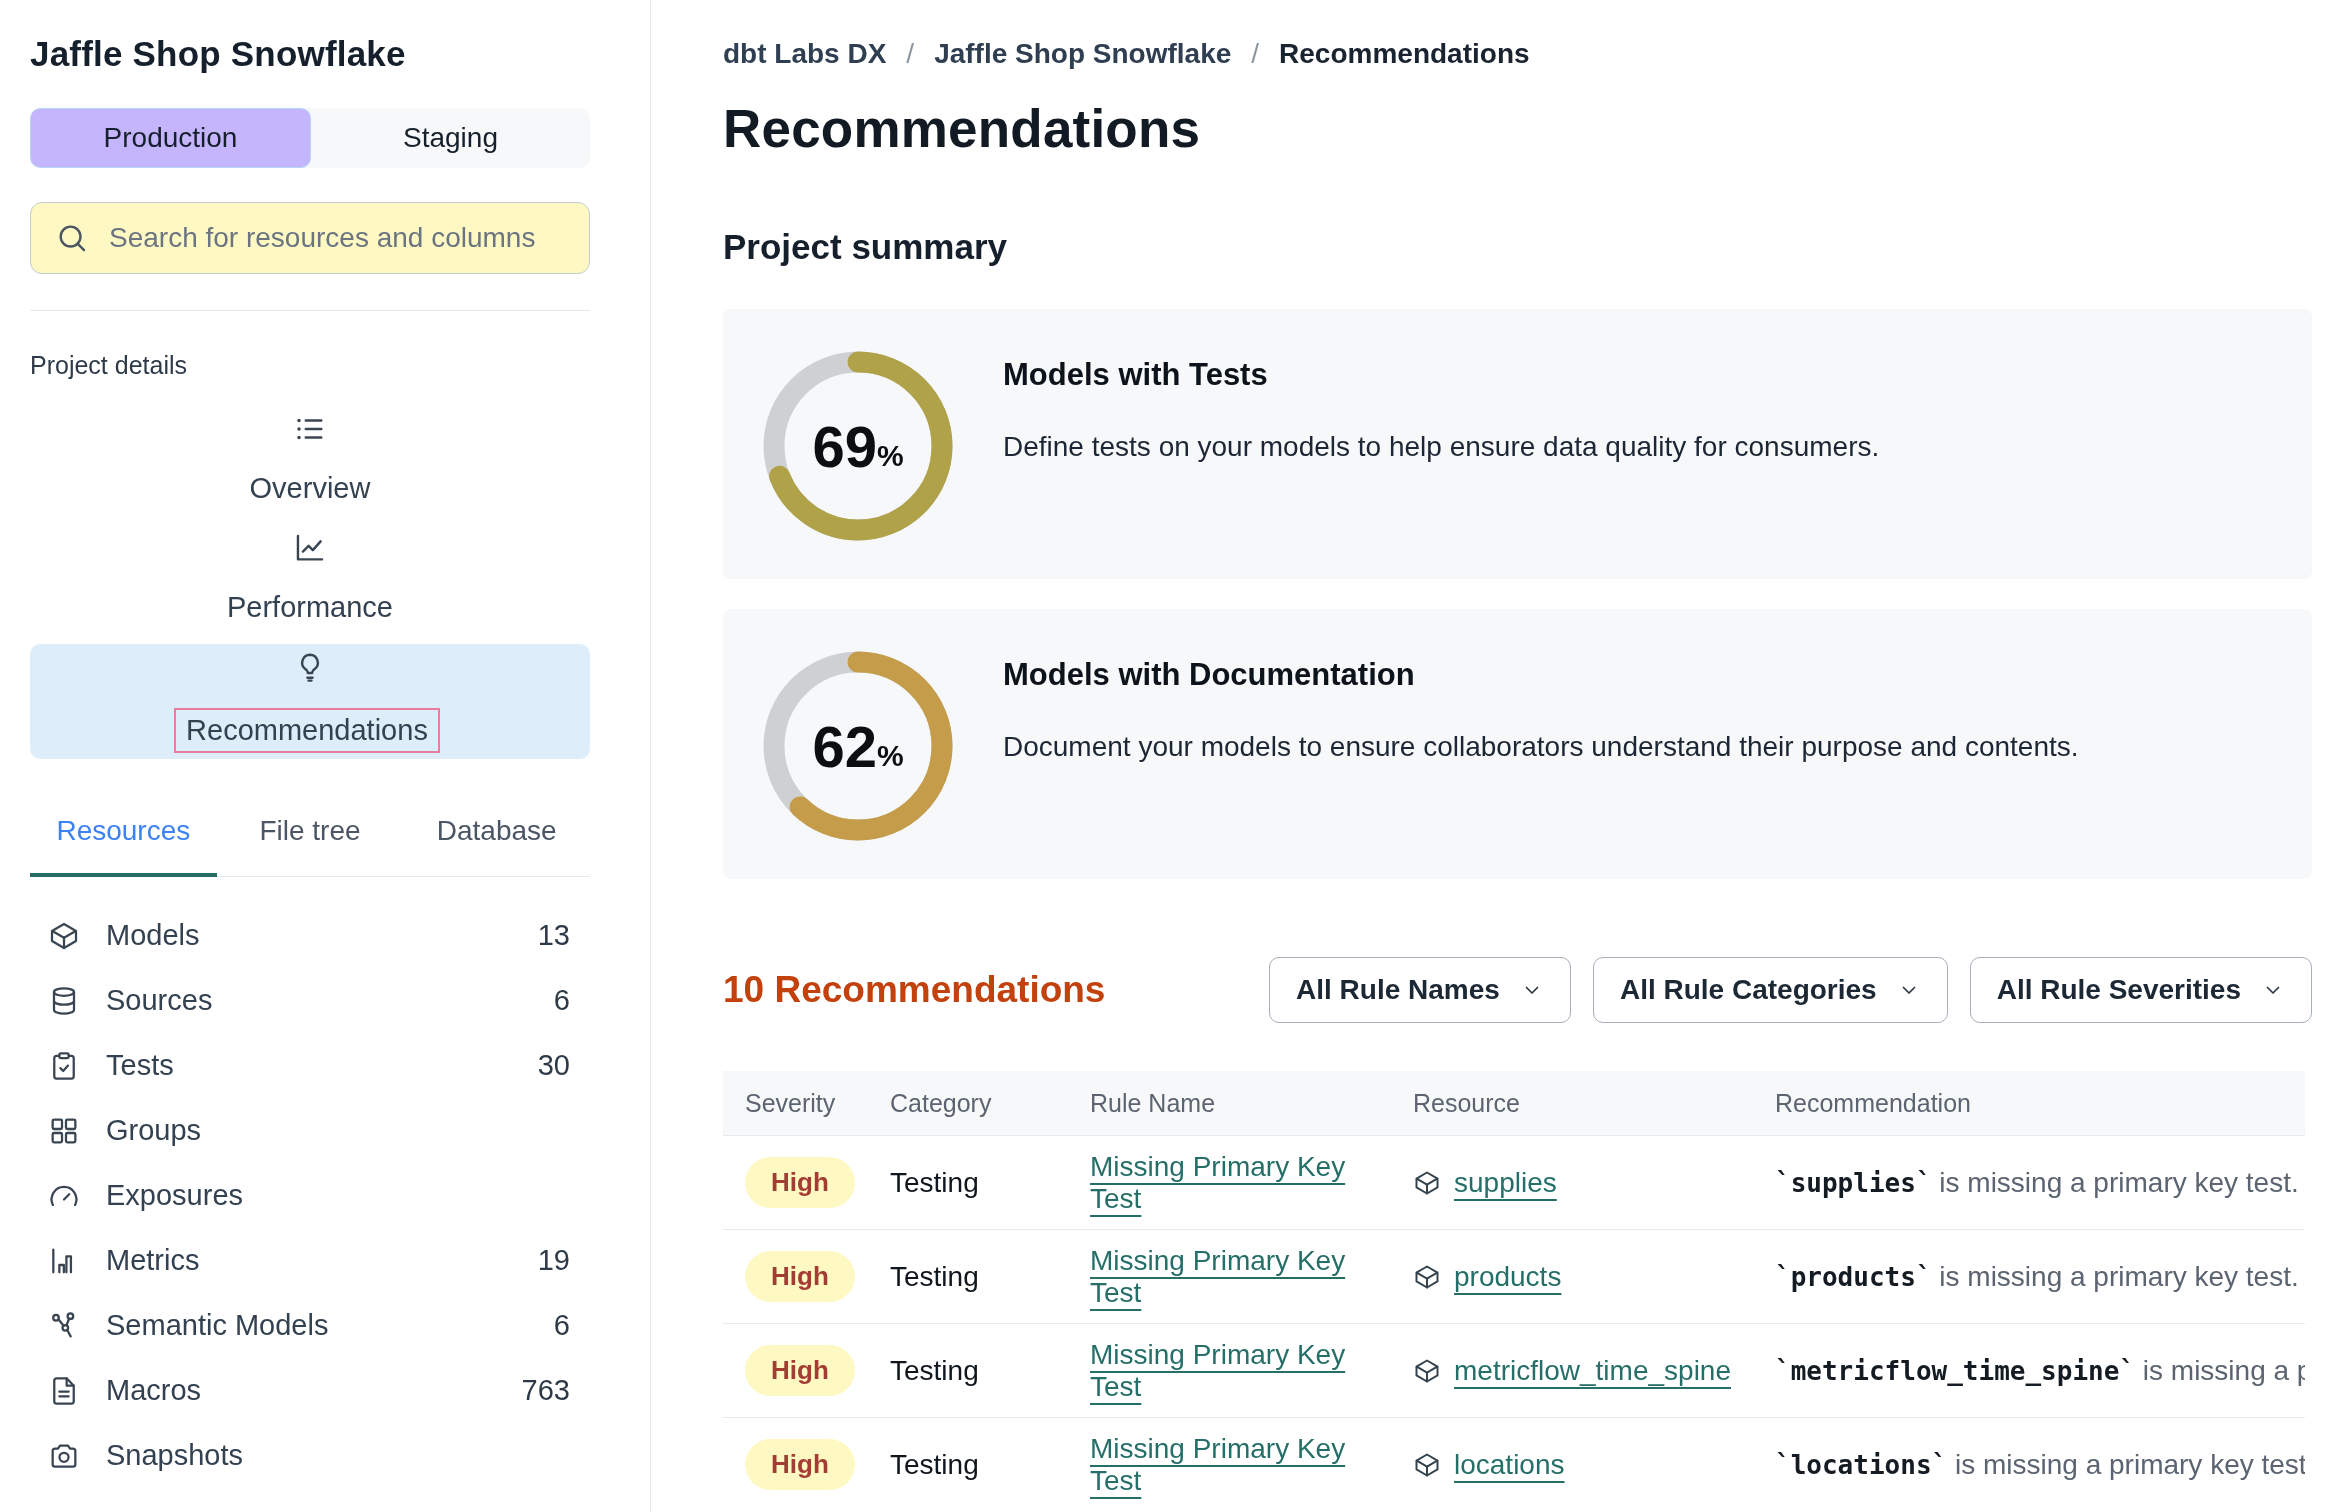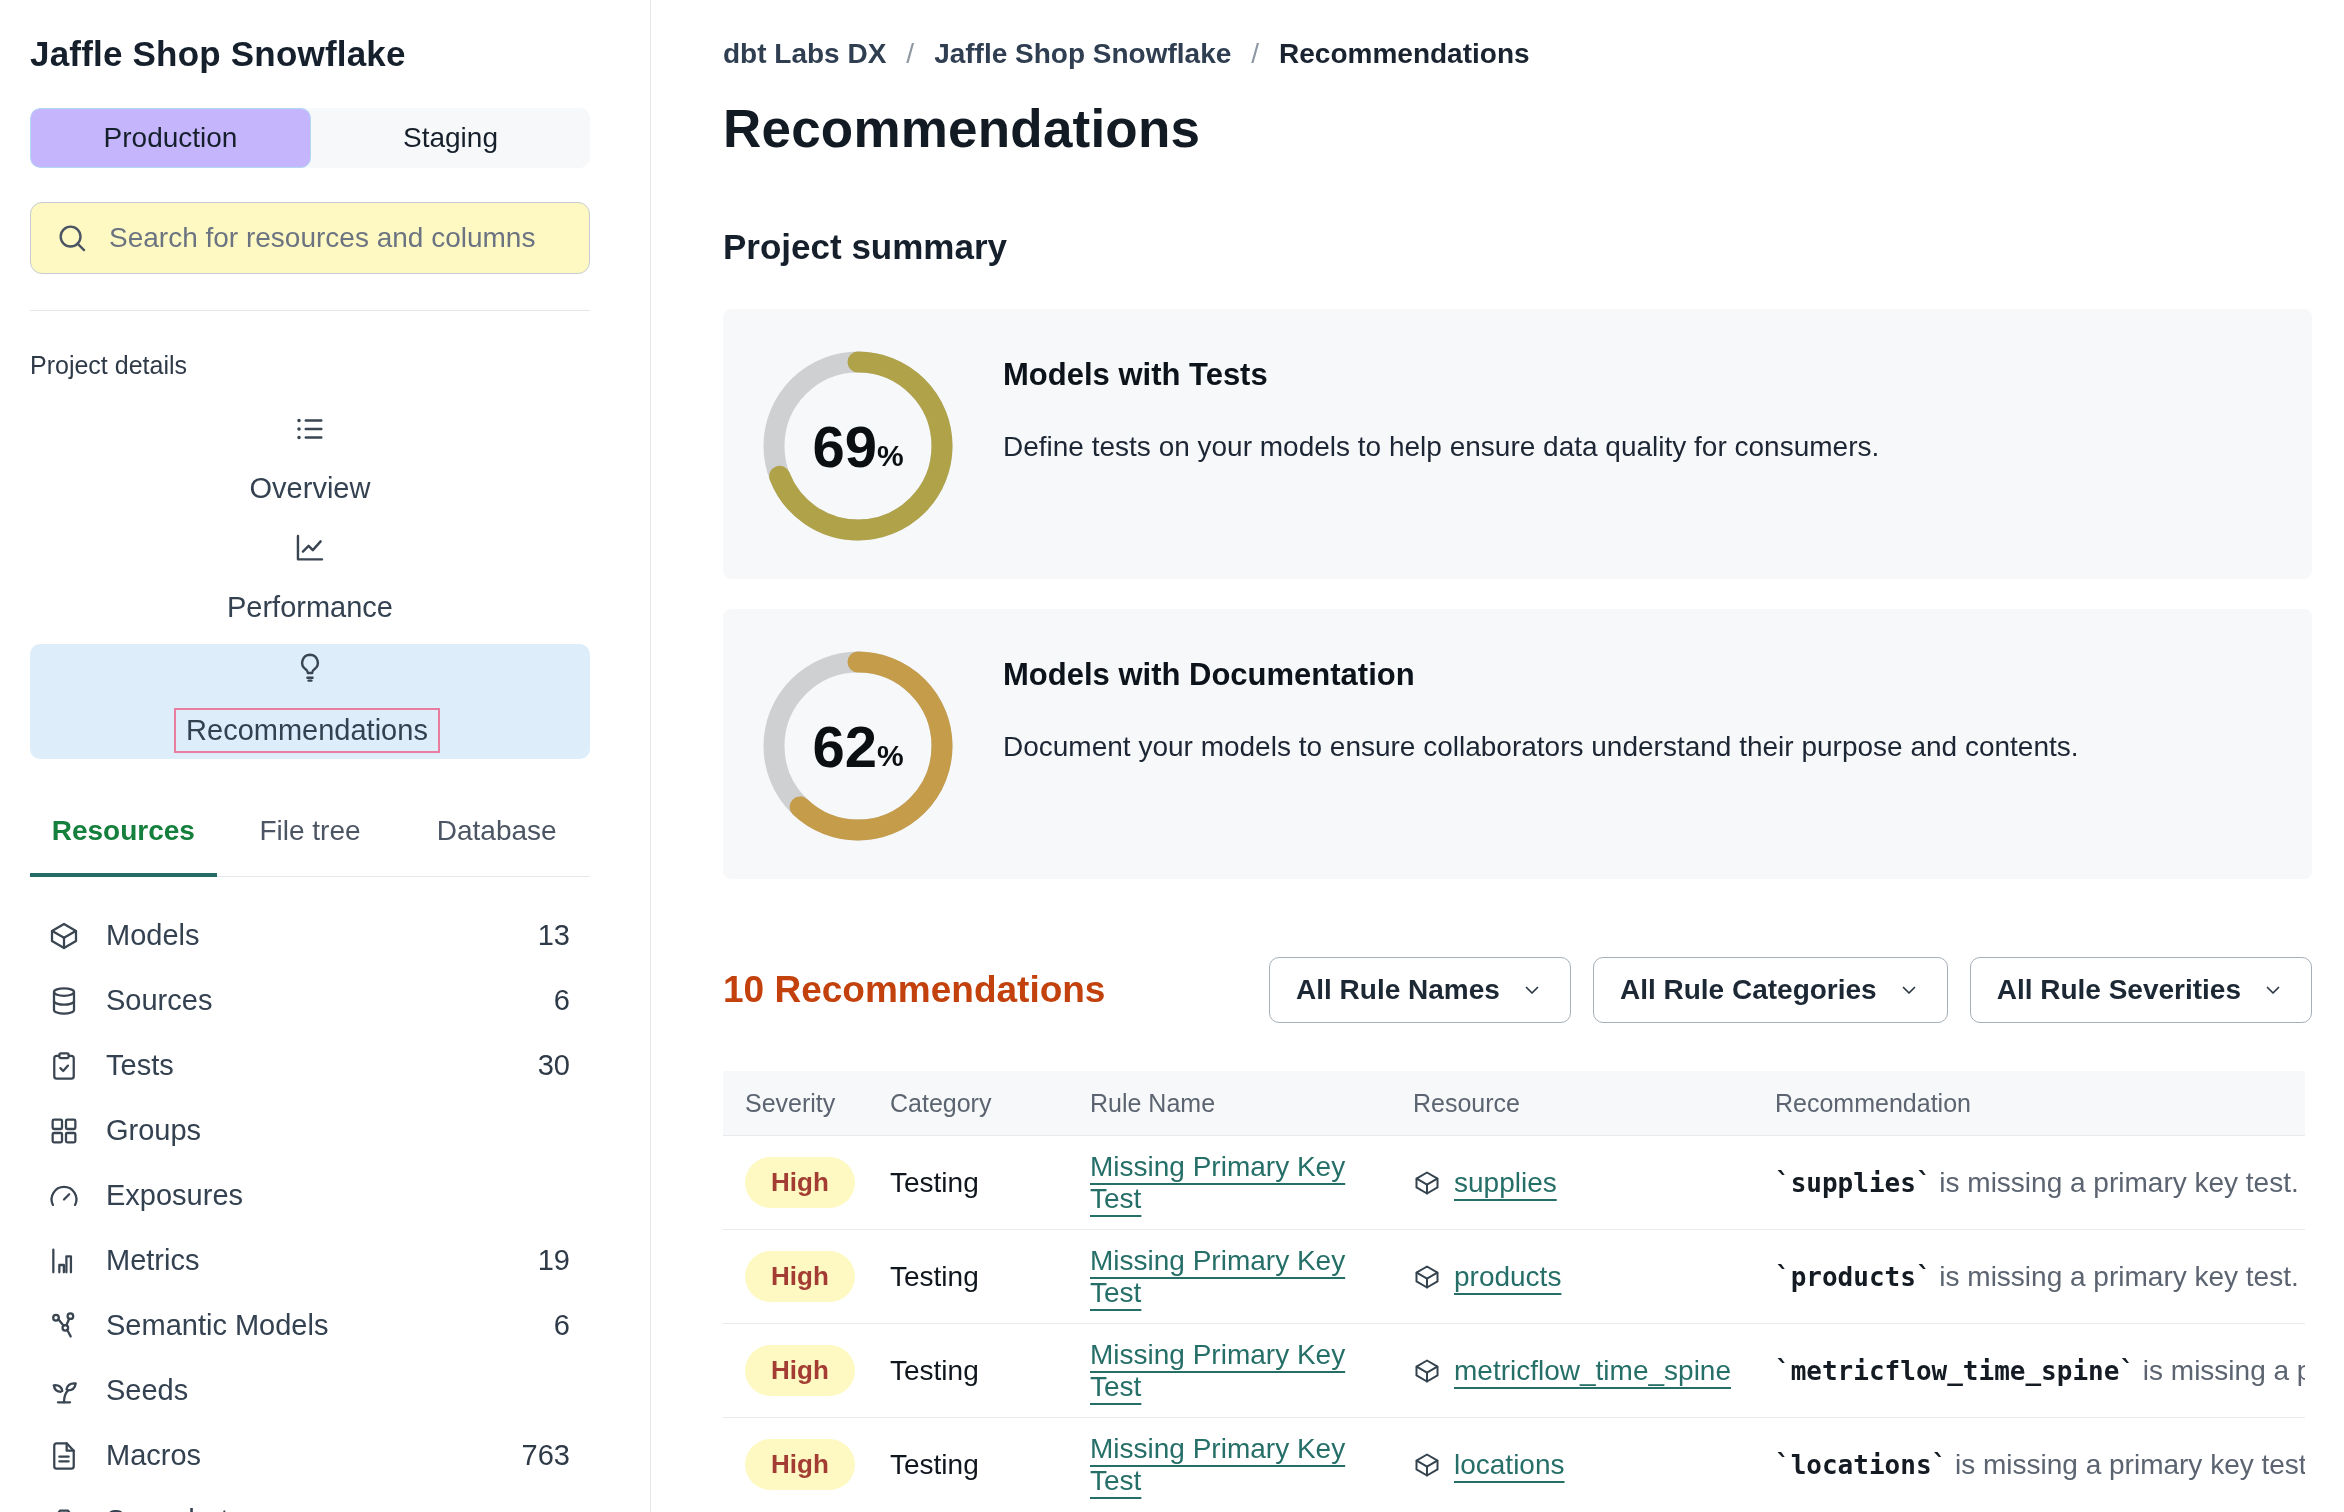--- a/index.html
+++ b/index.html
@@ -27,21 +27,21 @@
   .search-placeholder { font-size:28px; color:#6b7480; }
   .sidebar-divider { border:none; border-top:1px solid #e5e8ea; margin:0 0 40px; }
   .section-label { font-size:25px; color:#2e3a47; margin:0 0 26px; }
   .nav-item { display:flex; align-items:center; gap:24px; min-height:66px; padding:6px 18px; border-radius:10px; font-size:29px; color:#334150; margin-bottom:12px; cursor:pointer;flex-direction:column; }
   .nav-item .svgicon { color:#3a4552; }
   .nav-item.active { background:#ddeefa; }
   .nav-item .nav-label { padding:2px 0; }
   .nav-item.active .nav-label { flex:1; border:2px solid #e87d9f; padding:4px 10px; margin-right:6px; }
   .sidebar-tabs { display:flex; margin-top:46px; border-bottom:1px solid #e5e8ea; }
   .sidebar-tab { flex:1; text-align:center; font-size:28px; color:#4b5563; padding:10px 0 26px; cursor:pointer; border-bottom:4px solid transparent; margin-bottom:-1px; }
-  .sidebar-tab.active { color:#15803d; font-weight:700; border-bottom-color:#256c66; }
+  .sidebar-tab.active { color:#3b82f6; font-weight:400; border-bottom-color:#256c66; }
   .resource-list { margin-top:26px; }
   .resource-item { display:flex; align-items:center; gap:26px; height:65px; font-size:29px; color:#334150; padding:0 20px 0 18px; cursor:pointer; }
   .resource-item .svgicon { color:#3a4552; }
   .resource-count { margin-left:auto; color:#2e3a47; }
 
   
   .main { flex:1; min-width:0; padding:38px 0 0 72px; overflow:hidden; }
   .breadcrumb { display:flex; align-items:center; gap:20px; font-size:28px; font-weight:700; margin-bottom:28px; }
   .breadcrumb .crumb { color:#2f3e51; cursor:pointer; }
   .breadcrumb .crumb.current { color:#1a2330; cursor:default; }
@@ -195,30 +195,20 @@
           <circle cx="6" cy="5.8" r="2.1"></circle>
           <circle cx="16.8" cy="4.6" r="2.1"></circle>
           <circle cx="13" cy="13.4" r="2.1"></circle>
           <path d="m7.8 7 3.9 4.8M15.9 6.6 13.8 11.4M14.5 15.2l2.5 4.6"></path>
         </svg>
         <span>Semantic Models</span>
         <span class="resource-count">6</span>
       </div>
       <div class="resource-item">
         <svg class="svgicon" style="width:32px;height:32px" viewBox="0 0 24 24" fill="none" stroke="currentColor" stroke-width="1.7" stroke-linecap="round" stroke-linejoin="round">
-          <path d="M7.5 20.5h9"></path>
-          <path d="M12 20.5c0-4 .6-6.6 3-9"></path>
-          <path d="M14.9 11.6c3.4 0 5.4-1.7 5.9-5.3-3.7-.3-6.3 1.2-6.9 4.4"></path>
-          <path d="M9.7 12.6c-3 0-4.9-1.6-5.4-4.9 3.4-.3 5.9 1.2 6.4 4.2"></path>
-        </svg>
-        <span>Seeds</span>
-        <span class="resource-count"></span>
-      </div>
-      <div class="resource-item">
-        <svg class="svgicon" style="width:32px;height:32px" viewBox="0 0 24 24" fill="none" stroke="currentColor" stroke-width="1.7" stroke-linecap="round" stroke-linejoin="round">
           <path d="M14 2.5H6.5a1.8 1.8 0 0 0-1.8 1.8v15.4a1.8 1.8 0 0 0 1.8 1.8h11a1.8 1.8 0 0 0 1.8-1.8V8z"></path>
           <path d="M14 2.5V8h5.3"></path>
           <path d="M8.5 12.5h7M8.5 16h7"></path>
         </svg>
         <span>Macros</span>
         <span class="resource-count">763</span>
       </div>
       <div class="resource-item">
         <svg class="svgicon" style="width:32px;height:32px" viewBox="0 0 24 24" fill="none" stroke="currentColor" stroke-width="1.7" stroke-linecap="round" stroke-linejoin="round">
           <path d="M3.5 8.2a1.8 1.8 0 0 1 1.8-1.8h2.2L9 4.2h6l1.5 2.2h2.2a1.8 1.8 0 0 1 1.8 1.8v10a1.8 1.8 0 0 1-1.8 1.8H5.3a1.8 1.8 0 0 1-1.8-1.8z"></path>

